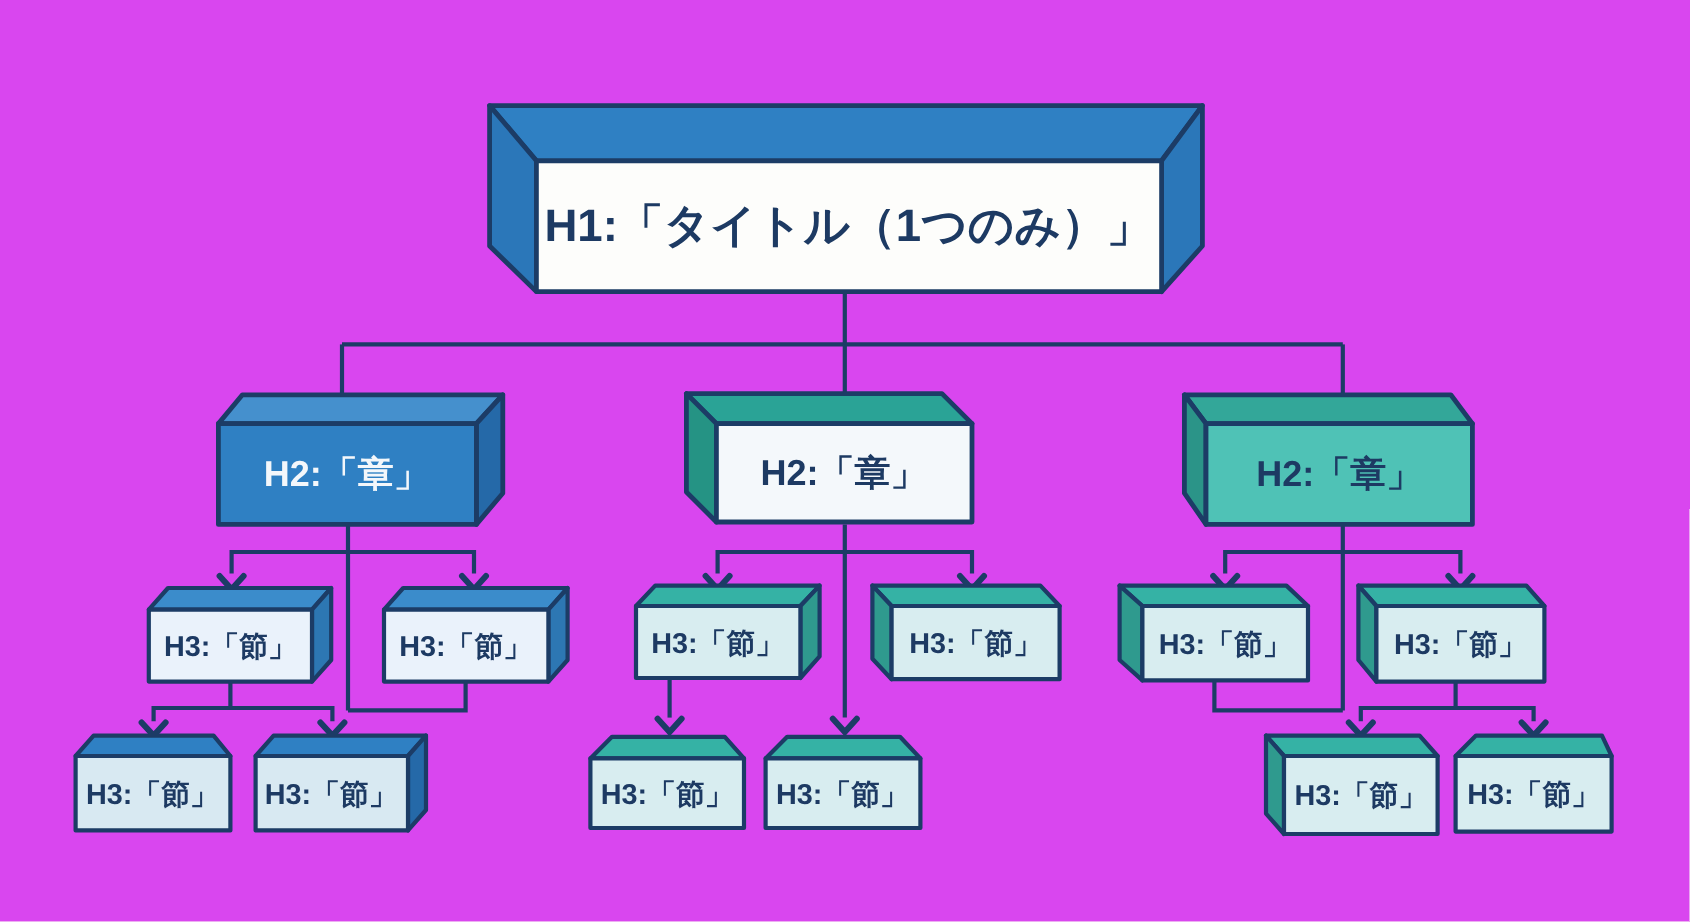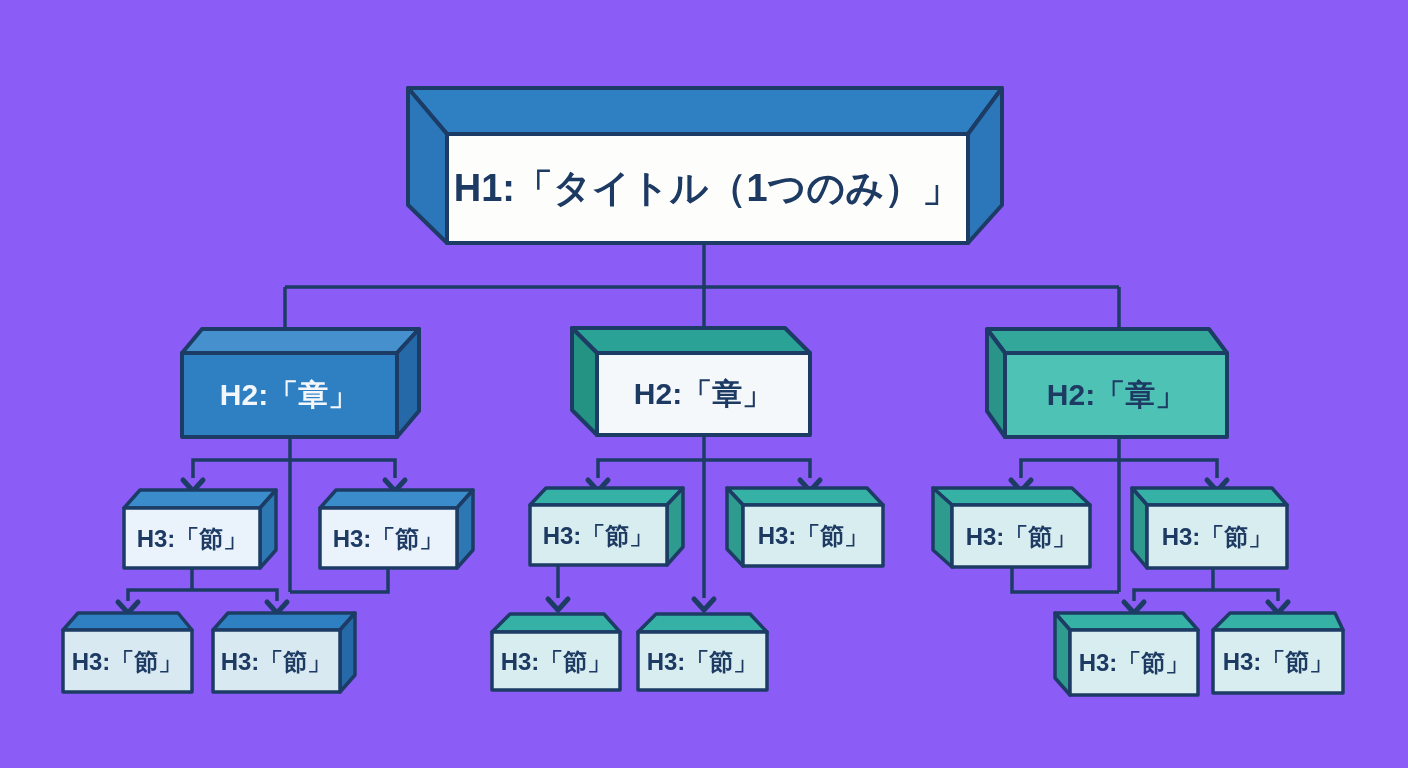--- a/index.html
+++ b/index.html
@@ -1,16 +1,16 @@
 <!DOCTYPE html>
 <html><head>
 <meta charset="utf-8">
 <style>
   html,body{margin:0;padding:0;background:#faf9f6;}
-  .canvas{width:1408px;height:768px;position:relative;background:#8b5cf6;overflow:hidden;}
+  .canvas{width:1408px;height:768px;position:relative;background:#d946ef;overflow:hidden;}
   svg{display:block;font-family:"Liberation Sans","DejaVu Sans",sans-serif;}
   .node-label{font-weight:bold;fill:#1d3a63;}
   .node-label.on-blue{fill:#f3f7fb;}
   .edge{stroke:#1c3c66;stroke-width:3.5;fill:none;}
   .arrowhead{stroke:#1c3c66;stroke-width:5;fill:none;stroke-linecap:round;stroke-linejoin:miter;}
   .face{stroke:#1c3c66;stroke-width:4;stroke-linejoin:round;}
   .face.thin{stroke-width:3.5;}
 </style>
 </head>
 <body>

